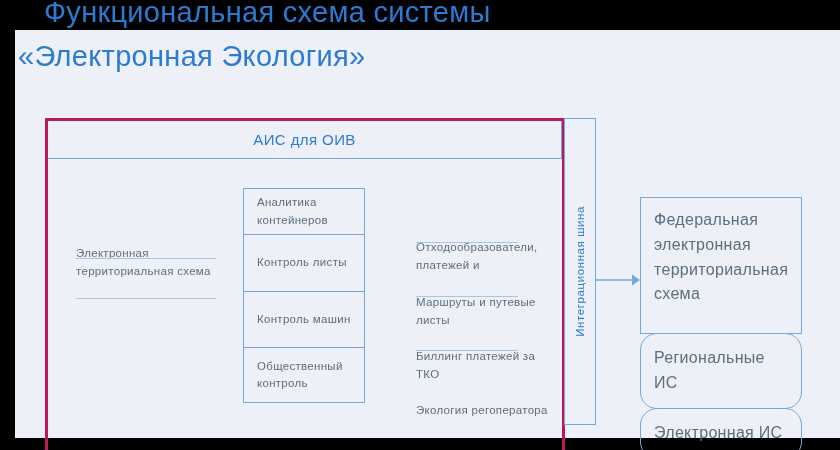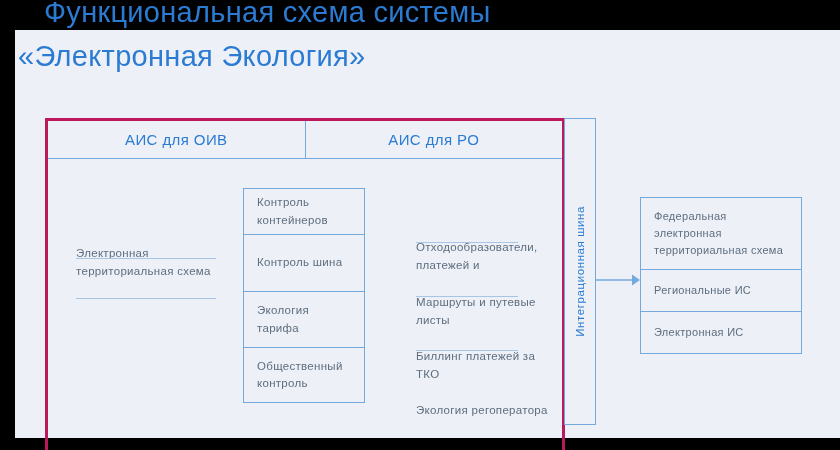--- a/index.html
+++ b/index.html
@@ -111,52 +111,51 @@
   }
 
   .ext-box {
     position: absolute;
     left: 640px; top: 198px;
     width: 162px;
   }
   .ext-cell {
     border: 1px solid #73a9dd;
     margin-top: -1px;
-    padding: 10px 10px 10px 13px;
+    padding: 10px 10px 26px 13px;
     color: #5e6d7f;
-    font-size: 11px;
+    font-size: 16px;
     line-height: 1.55;
     letter-spacing: 0.3px;
   }
-  .ext-cell.single { padding-top: 12px; padding-bottom: 12px; }
+  .ext-cell.single { padding-top: 12px; padding-bottom: 12px; border-radius: 17px; }
 </style>
 </head>
 <body>
 
 <div class="canvas">
 
   <div class="panel"></div>
 
   <div class="title-line title-line1">Функциональная схема системы</div>
   <div class="title-line title-line2">«Электронная Экология»</div>
 
   <div class="main-box">
 
     <div class="header-row">
       <div class="header-cell">АИС для ОИВ</div>
-      <div class="header-cell">АИС для РО</div>
     </div>
 
     <div class="txt left-col" style="top:84px">Электронная территориальная схема</div>
     <div class="divider" style="left:28px; top:137px; width:140px"></div>
     <div class="divider" style="left:28px; top:177px; width:140px"></div>
 
-    <div class="module" style="top:67px;  height:47px">Контроль контейнеров</div>
-    <div class="module" style="top:113px; height:58px">Контроль шина</div>
-    <div class="module" style="top:170px; height:57px">Экология тарифа</div>
+    <div class="module" style="top:67px;  height:47px">Аналитика контейнеров</div>
+    <div class="module" style="top:113px; height:58px">Контроль листы</div>
+    <div class="module" style="top:170px; height:57px">Контроль машин</div>
     <div class="module" style="top:226px; height:56px">Общественный контроль</div>
 
     <div class="txt right-col" style="top:78px">Отходообразователи, платежей и</div>
     <div class="divider" style="left:368px; top:121px; width:102px"></div>
     <div class="txt right-col" style="top:133px">Маршруты и путевые листы</div>
     <div class="divider" style="left:368px; top:175px; width:102px"></div>
     <div class="txt right-col" style="top:187px">Биллинг платежей за ТКО</div>
     <div class="divider" style="left:368px; top:229px; width:102px"></div>
     <div class="txt right-col" style="top:241px">Экология регоператора</div>
 

